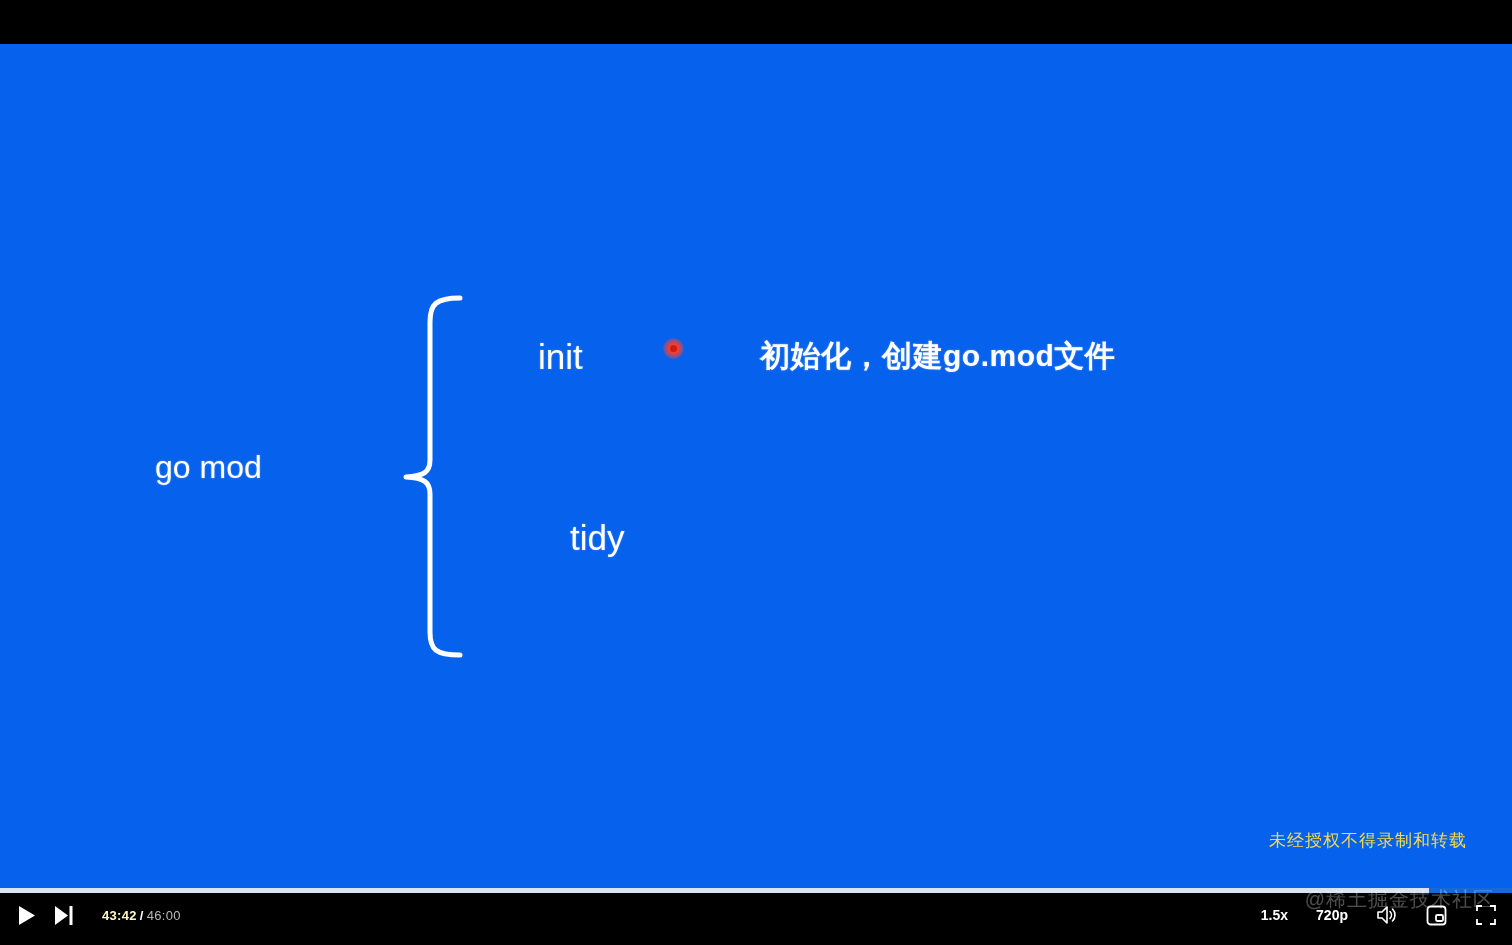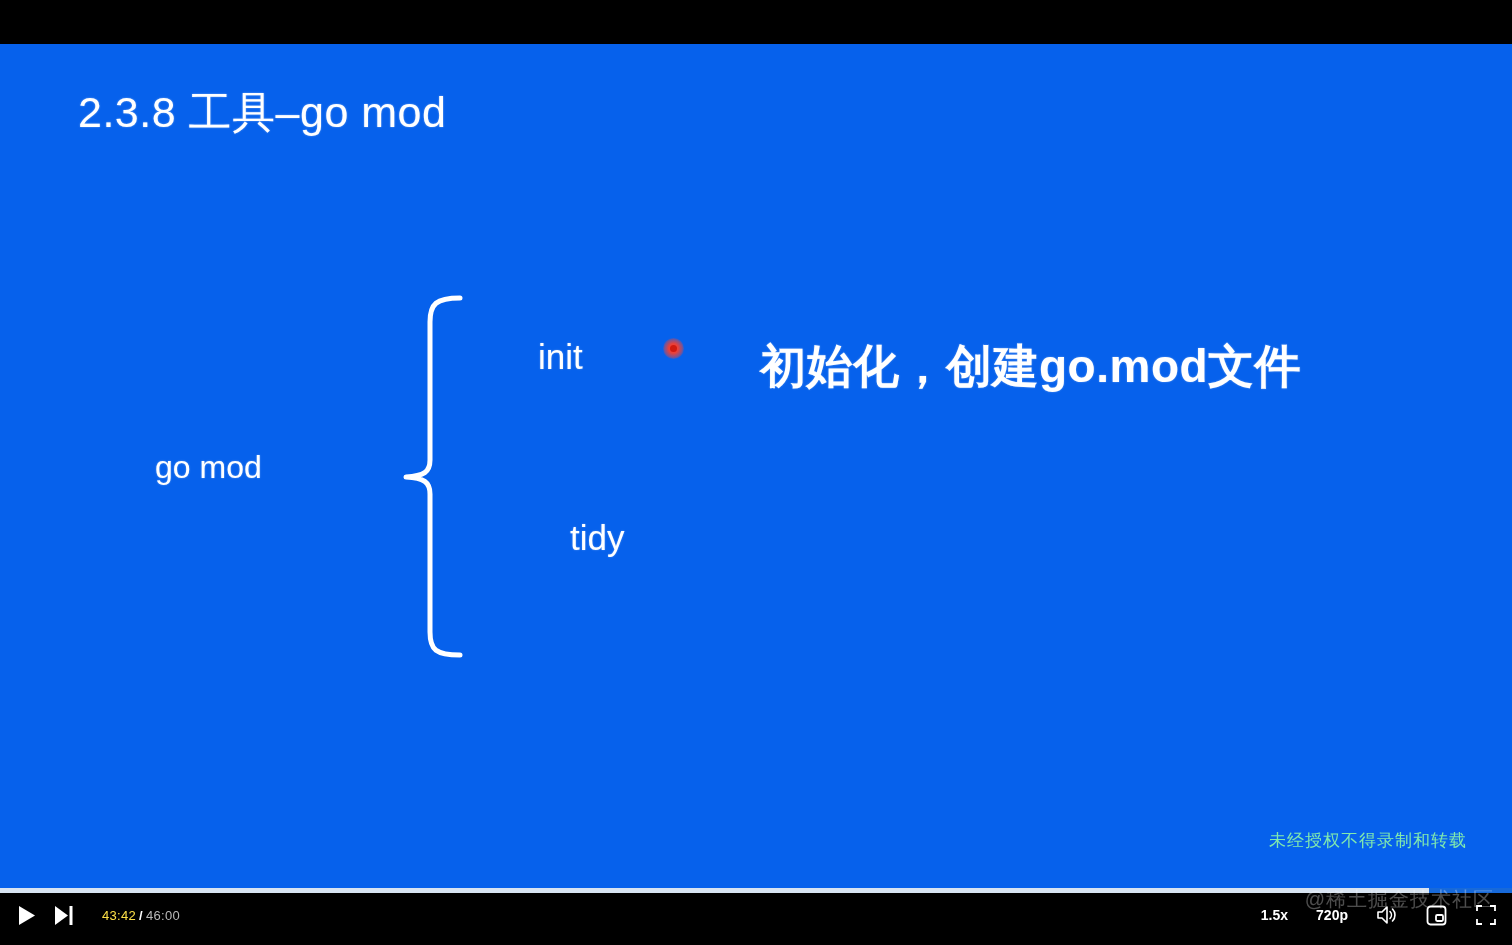--- a/index.html
+++ b/index.html
@@ -39,42 +39,42 @@
 
   .cmd {
     position:absolute; font-size:35px; color:#ffffff; font-weight:400;
     text-shadow:0 0 2px rgba(255,255,255,0.35);
   }
   .cmd-init     { left:538px; top:293px; }
   .cmd-download { left:538px; top:383px; }
   .cmd-tidy     { left:570px; top:474px; }
 
   .desc {
-    position:absolute; font-size:46px; color:#ffffff; font-weight:600;
+    position:absolute; font-size:30px; color:#ffffff; font-weight:600;
     letter-spacing:0.5px;
     text-shadow:0 0 2px rgba(255,255,255,0.4);
   }
   .desc-init     { left:760px; top:292px; }
   .desc-download { left:760px; top:383px; }
   .desc-tidy     { left:765px; top:473px; }
 
   
   .laser {
     position:absolute; left:663px; top:294px; width:21px; height:21px;
     border-radius:50%;
     background:radial-gradient(circle, #ff3b30 0%, #e8413b 32%, rgba(232,70,64,0.55) 58%, rgba(90,110,220,0.0) 78%);
   }
   .laser::after{
     content:""; position:absolute; left:7px; top:7px; width:7px; height:7px;
     border-radius:50%; background:#d11a10;
   }
 
   .slide-watermark {
     position:absolute; right:45px; bottom:36px;
-    font-size:17px; color:#86efac; letter-spacing:1px; font-weight:500;
+    font-size:17px; color:#fde047; letter-spacing:1px; font-weight:500;
     opacity:0.96;
     font-family:Liberation Mono, monospace;
   }
 
   
   .controls {
     position:absolute; left:0; bottom:0; width:1512px; height:57px;
     background:#000;
   }
   .progress-track {
@@ -87,21 +87,21 @@
   }
   .ctrl-left {
     position:absolute; left:17px; top:7px; height:40px;
     display:flex; align-items:center; gap:18px;
   }
   .icon-btn { display:flex; align-items:center; justify-content:center; cursor:pointer; }
   .time {
     font-size:13px; color:#b9b9b9; letter-spacing:0.3px; margin-left:10px;
     white-space:nowrap;
   }
-  .time .cur { color:#fde047; font-weight:400; }
+  .time .cur { color:#fef9c3; font-weight:700; }
   .time .sep { color:#ffffff; font-weight:700; margin:0 3px; }
 
   .ctrl-right {
     position:absolute; right:15px; top:7px; height:40px;
     display:flex; align-items:center; gap:28px;
   }
   .ctrl-right .txt { font-size:14px; color:#ffffff; font-weight:700; cursor:pointer;text-align:center; }
 
   .player-watermark {
     position:absolute; right:18px; top:-2px;
@@ -111,21 +111,20 @@
 </style>
 </head>
 <body>
 
 <div id="player">
 
   <div class="letterbox-top"></div>
 
   <div class="slide">
 
-    <div class="slide-title">2.3.8 工具–go mod</div>
 
     <div class="diagram">
 
       <div class="root-label">go mod</div>
 
       <svg class="brace" viewBox="0 0 80 368">
         <path d="M62 6 C 38 6, 32 12, 32 30 L 32 168 C 32 180, 26 184, 8 185 C 26 186, 32 190, 32 202 L 32 340 C 32 358, 38 363, 62 363" fill="none" stroke="#ffffff" stroke-width="5" stroke-linecap="round" stroke-linejoin="round"></path>
       </svg>
 
       <div class="cmd cmd-init">init</div>

